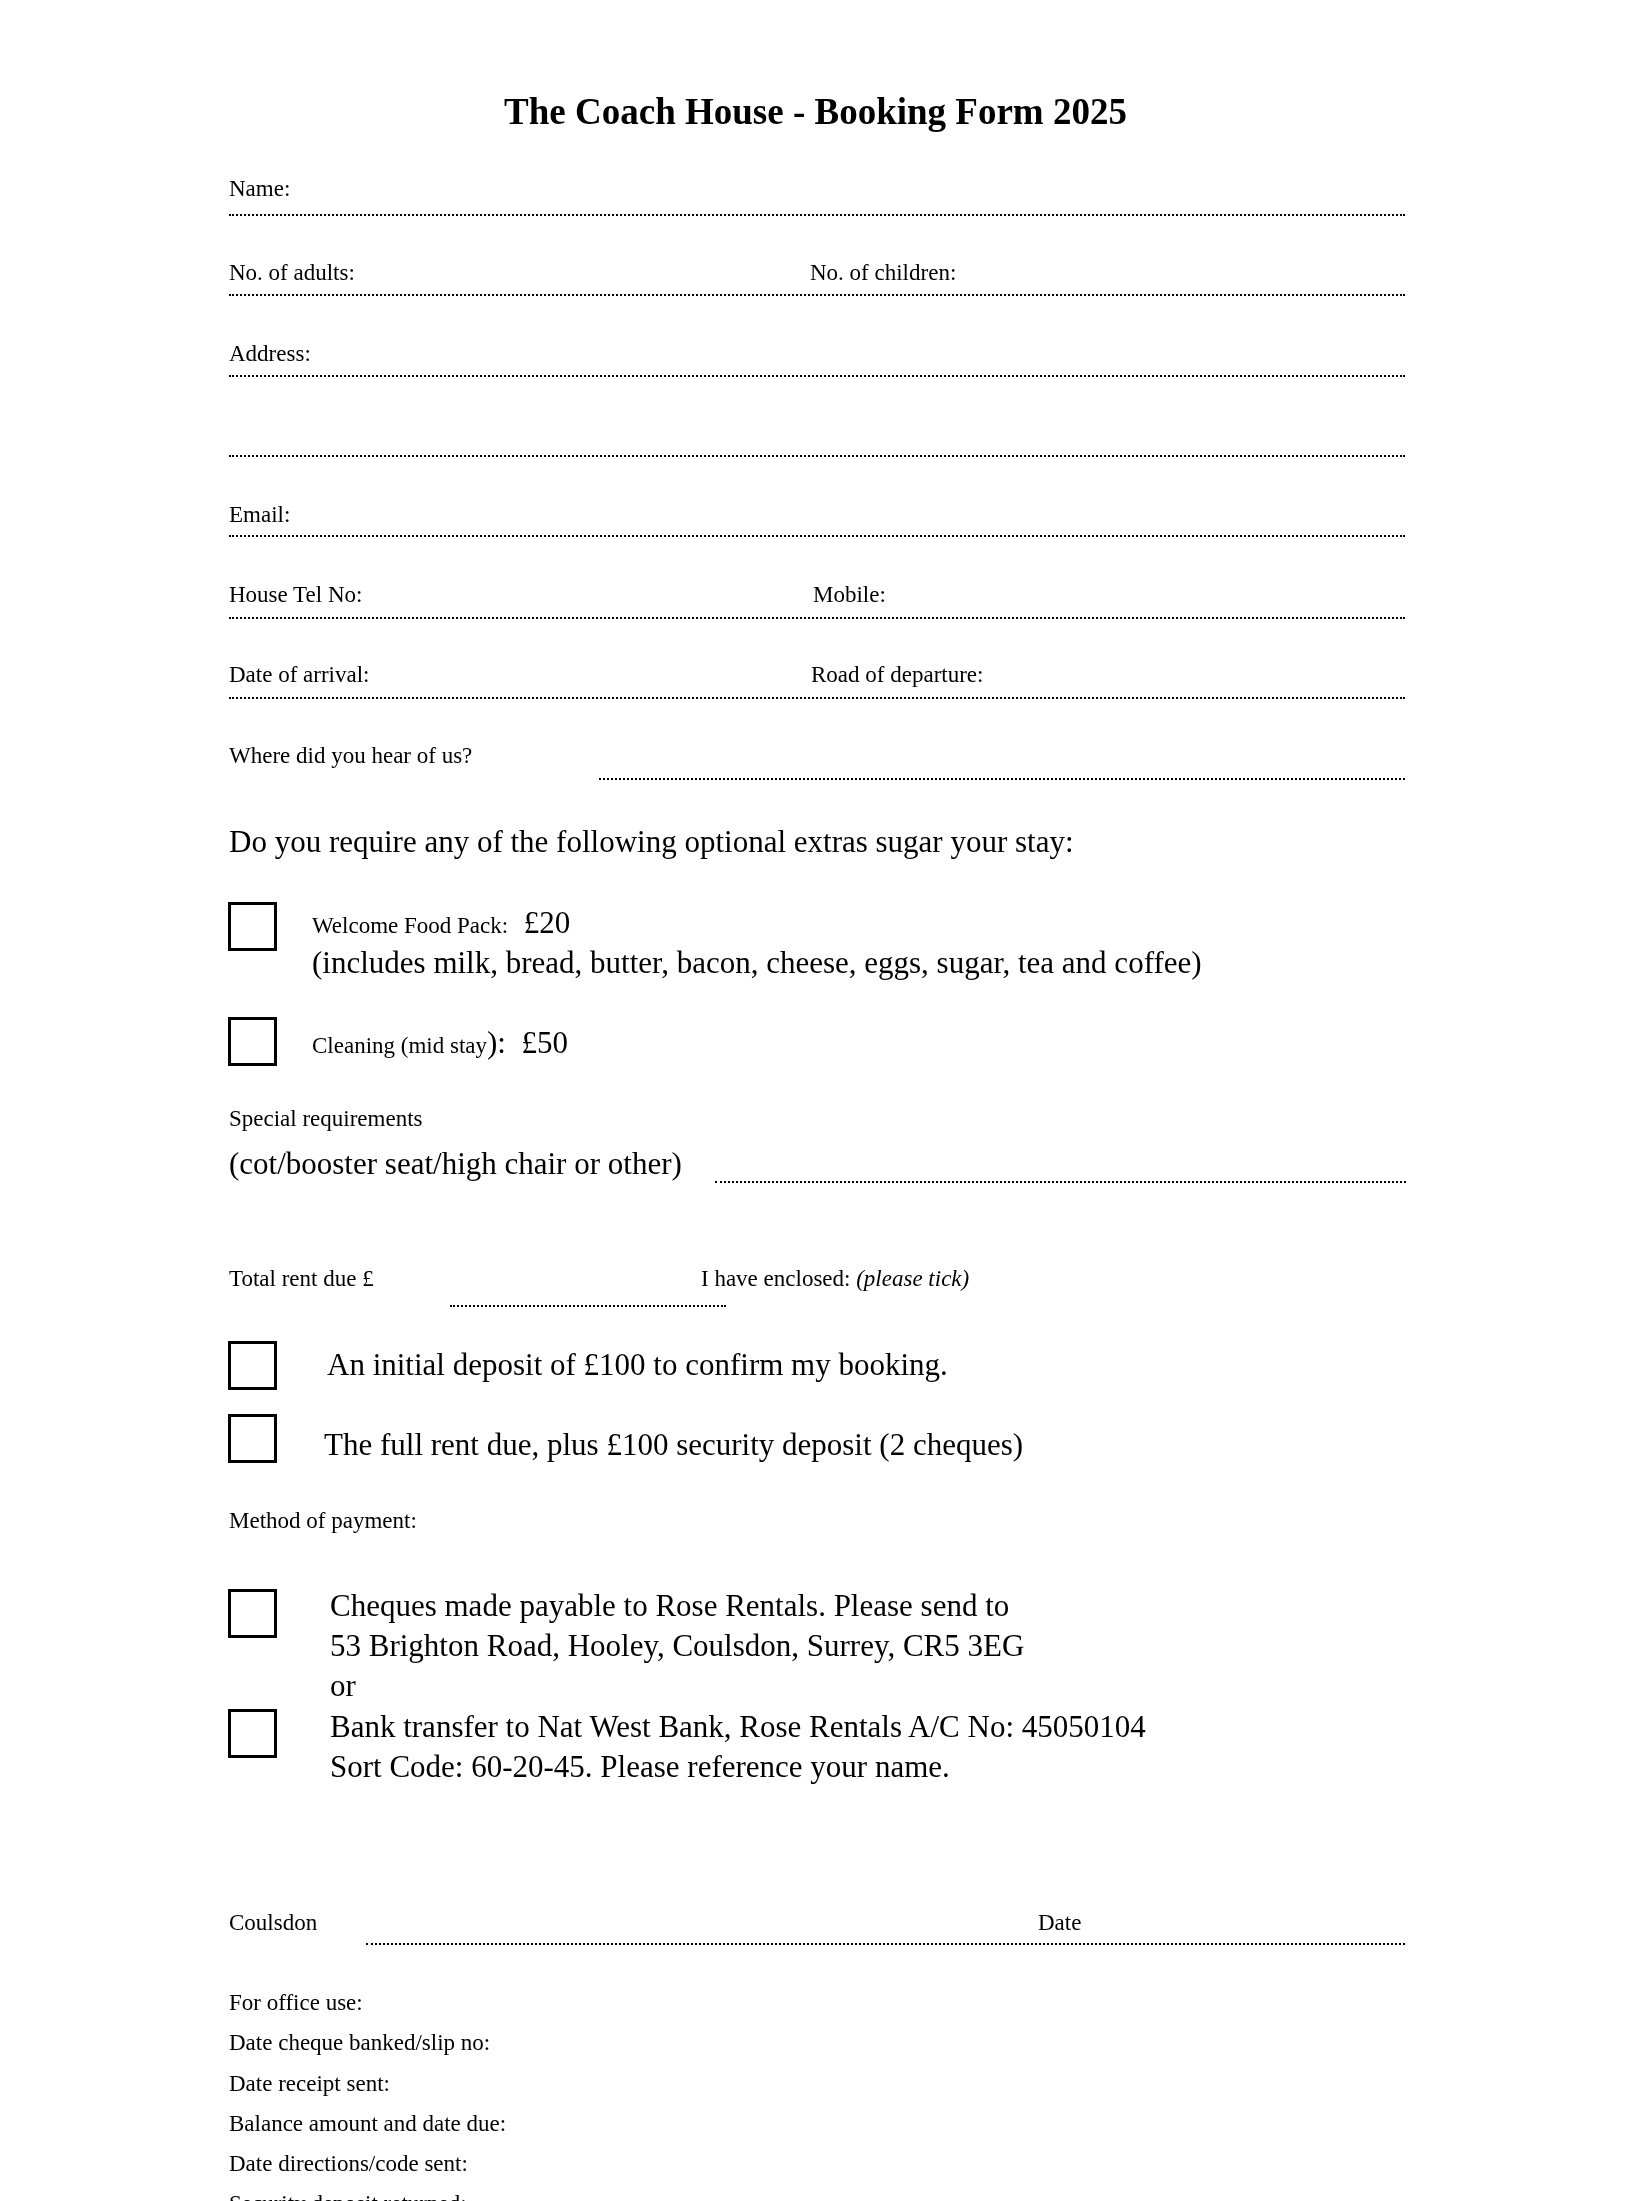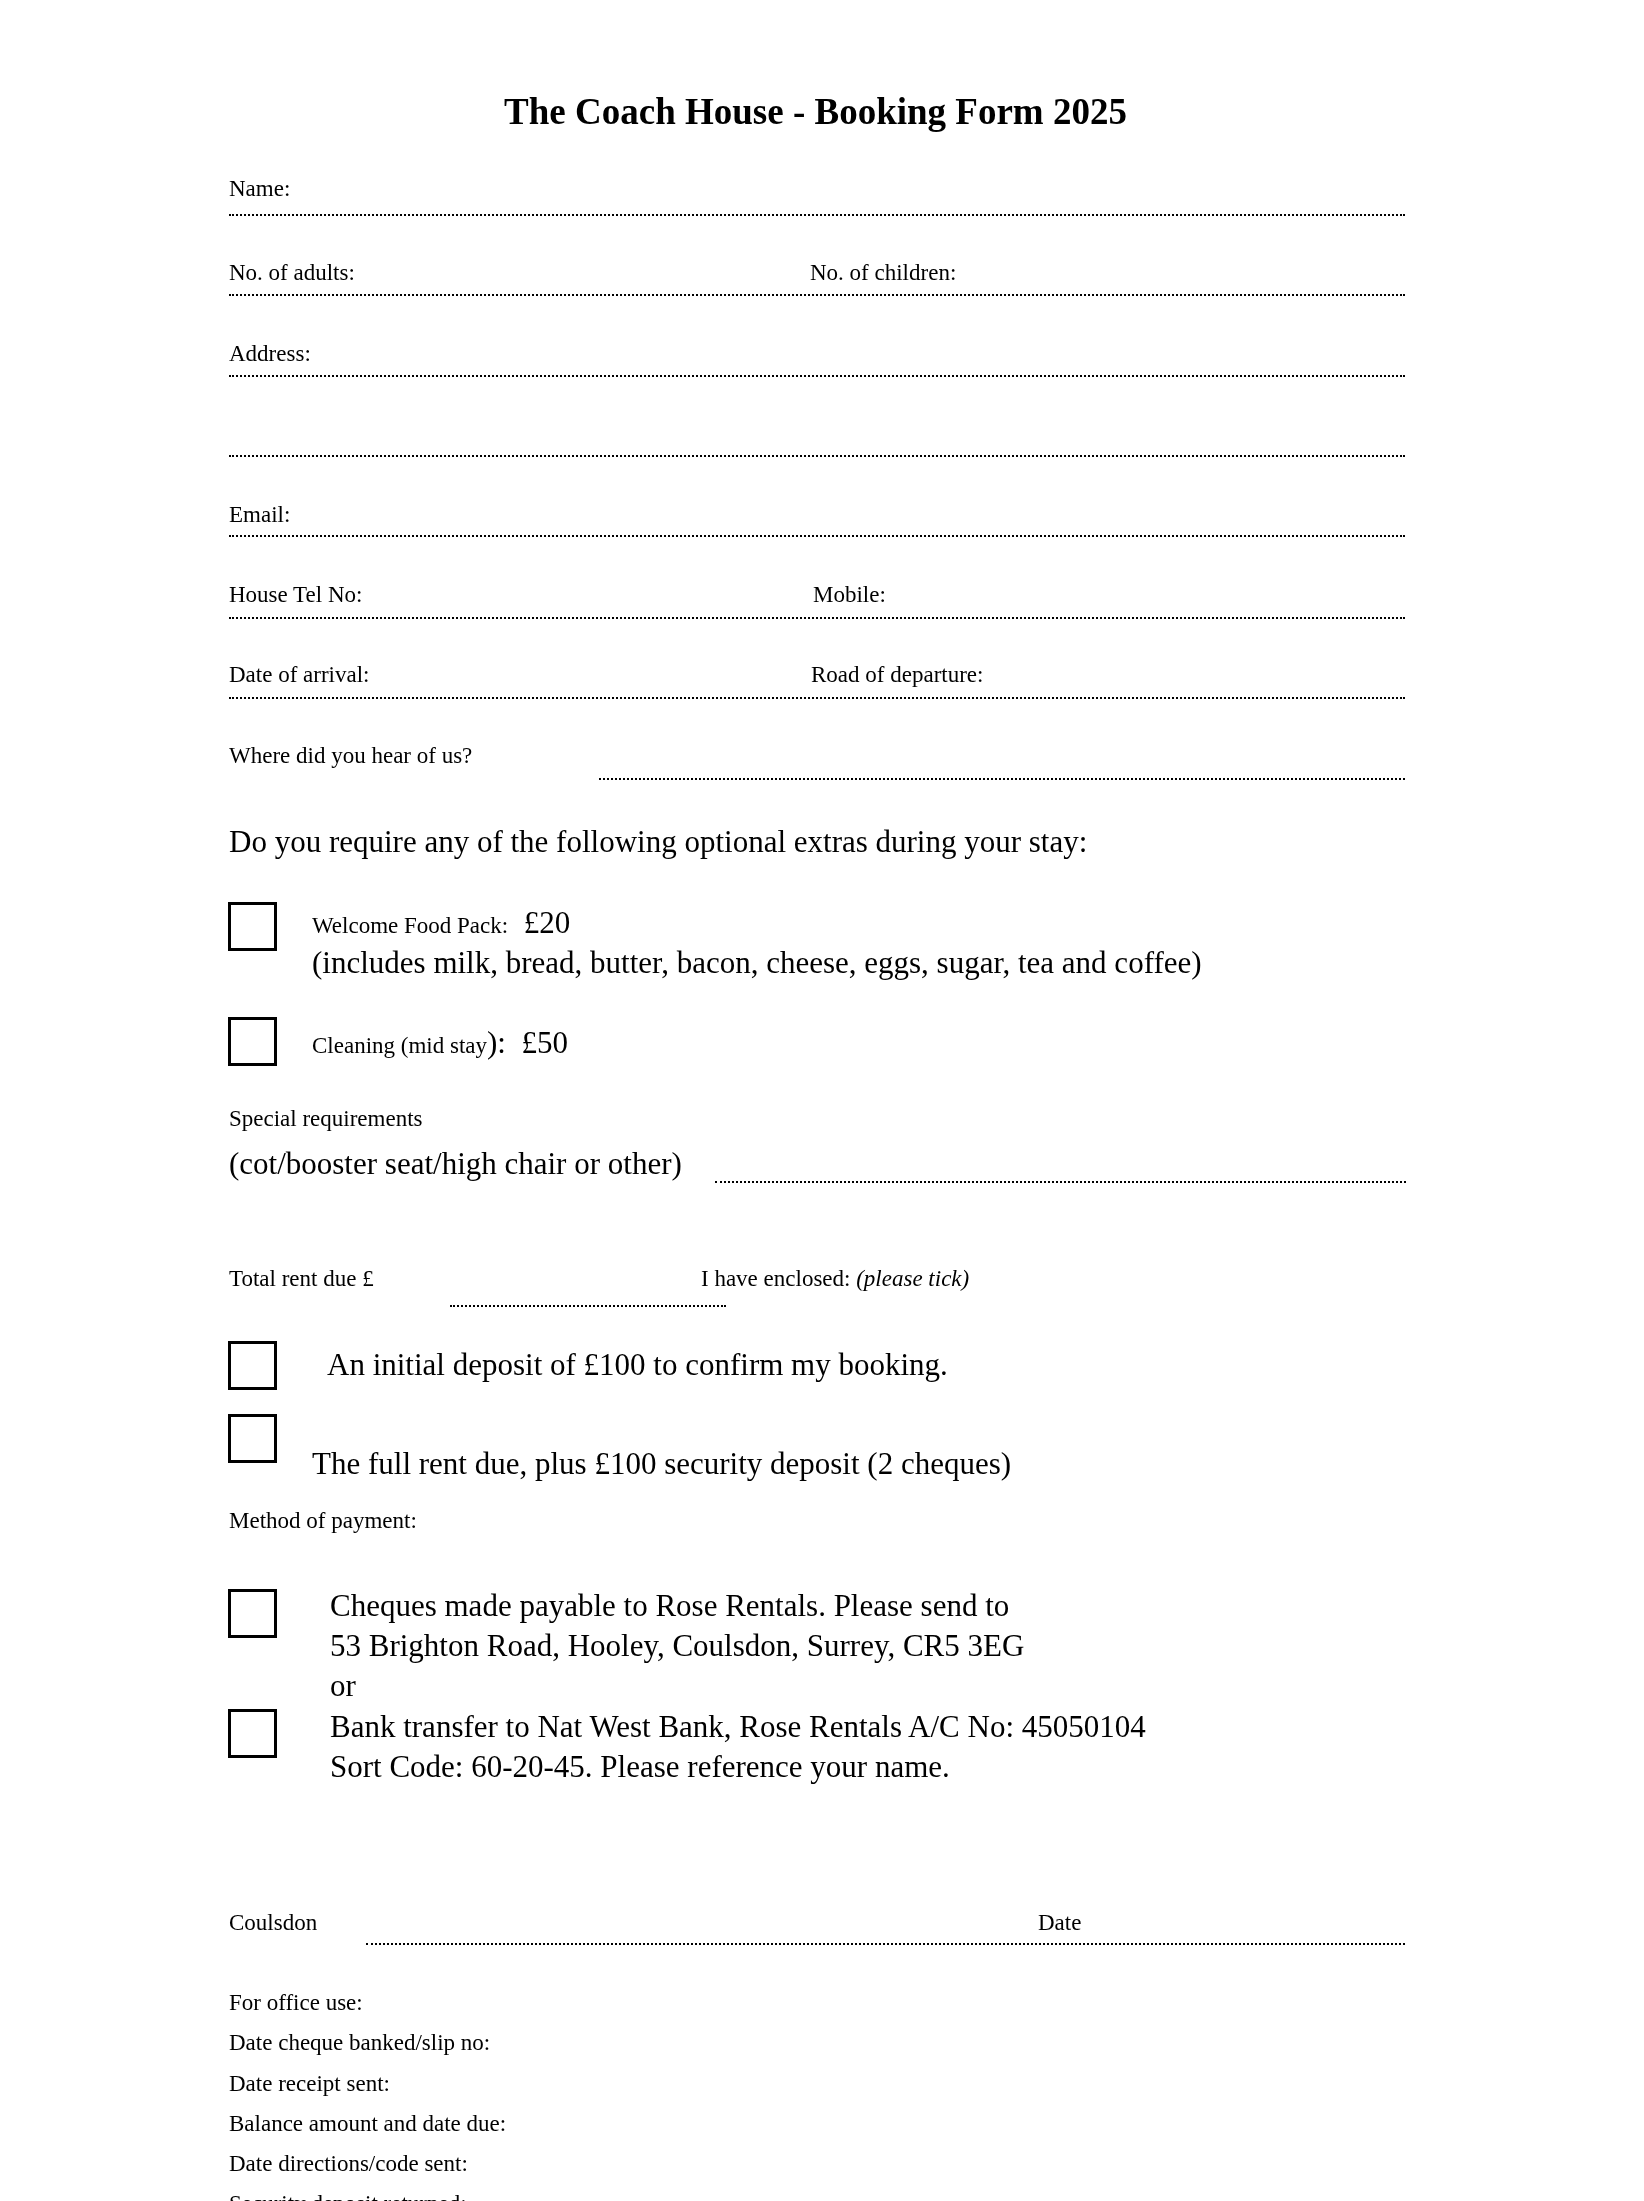--- a/index.html
+++ b/index.html
@@ -38,21 +38,21 @@
 <div class="abs lbl" style="left:813px;top:582px;">Mobile:</div>
 <div class="dots" style="left:229px;width:1176px;top:617px;"></div>
 
 <div class="abs lbl" style="left:229px;top:662px;">Date of arrival:</div>
 <div class="abs lbl" style="left:811px;top:662px;">Road of departure:</div>
 <div class="dots" style="left:229px;width:1176px;top:697px;"></div>
 
 <div class="abs lbl" style="left:229px;top:743px;">Where did you hear of us?</div>
 <div class="dots" style="left:599px;width:806px;top:778px;"></div>
 
-<div class="abs txt" style="left:229px;top:824px;">Do you require any of the following optional extras during your stay:</div>
+<div class="abs txt" style="left:229px;top:824px;">Do you require any of the following optional extras sugar your stay:</div>
 
 <div class="box" style="left:228px;top:902px;"></div>
 <div class="abs txt" style="left:312px;top:905px;">
   <span class="lbl">Welcome Food Pack:</span>&nbsp;&nbsp;<span>£20</span>
 </div>
 <div class="abs txt" style="left:312px;top:945px;">(includes milk, bread, butter, bacon, cheese, eggs, sugar, tea and coffee)</div>
 
 <div class="box" style="left:228px;top:1017px;"></div>
 <div class="abs txt" style="left:312px;top:1025px;">
   <span class="lbl">Cleaning (mid stay</span><span>):</span>&nbsp;&nbsp;<span>£50</span>
@@ -65,21 +65,21 @@
 <div class="abs lbl" style="left:229px;top:1266px;">Total rent due £</div>
 <div class="dots" style="left:450px;width:276px;top:1305px;"></div>
 <div class="abs lbl" style="left:701px;top:1266px;">
   <span>I have enclosed:</span> <span class="ital">(please tick)</span>
 </div>
 
 <div class="box" style="left:228px;top:1341px;"></div>
 <div class="abs txt" style="left:299px;top:1347px;margin-left:28px;">An initial deposit of £100 to confirm my booking.</div>
 
 <div class="box" style="left:228px;top:1414px;"></div>
-<div class="abs txt" style="left:312px;top:1427px;margin-top:19px;">The full rent due, plus £100 security deposit (2 cheques)</div>
+<div class="abs txt" style="left:324px;top:1427px;">The full rent due, plus £100 security deposit (2 cheques)</div>
 
 <div class="abs lbl" style="left:229px;top:1508px;">Method of payment:</div>
 
 <div class="box" style="left:228px;top:1589px;"></div>
 <div class="abs txt" style="left:330px;top:1588px;">Cheques made payable to Rose Rentals.  Please send to</div>
 <div class="abs txt" style="left:330px;top:1628px;">53 Brighton Road, Hooley, Coulsdon, Surrey, CR5 3EG</div>
 <div class="abs txt" style="left:330px;top:1668px;">or</div>
 
 <div class="box" style="left:228px;top:1709px;"></div>
 <div class="abs txt" style="left:330px;top:1709px;">Bank transfer to Nat West Bank, Rose Rentals A/C No: 45050104</div>

